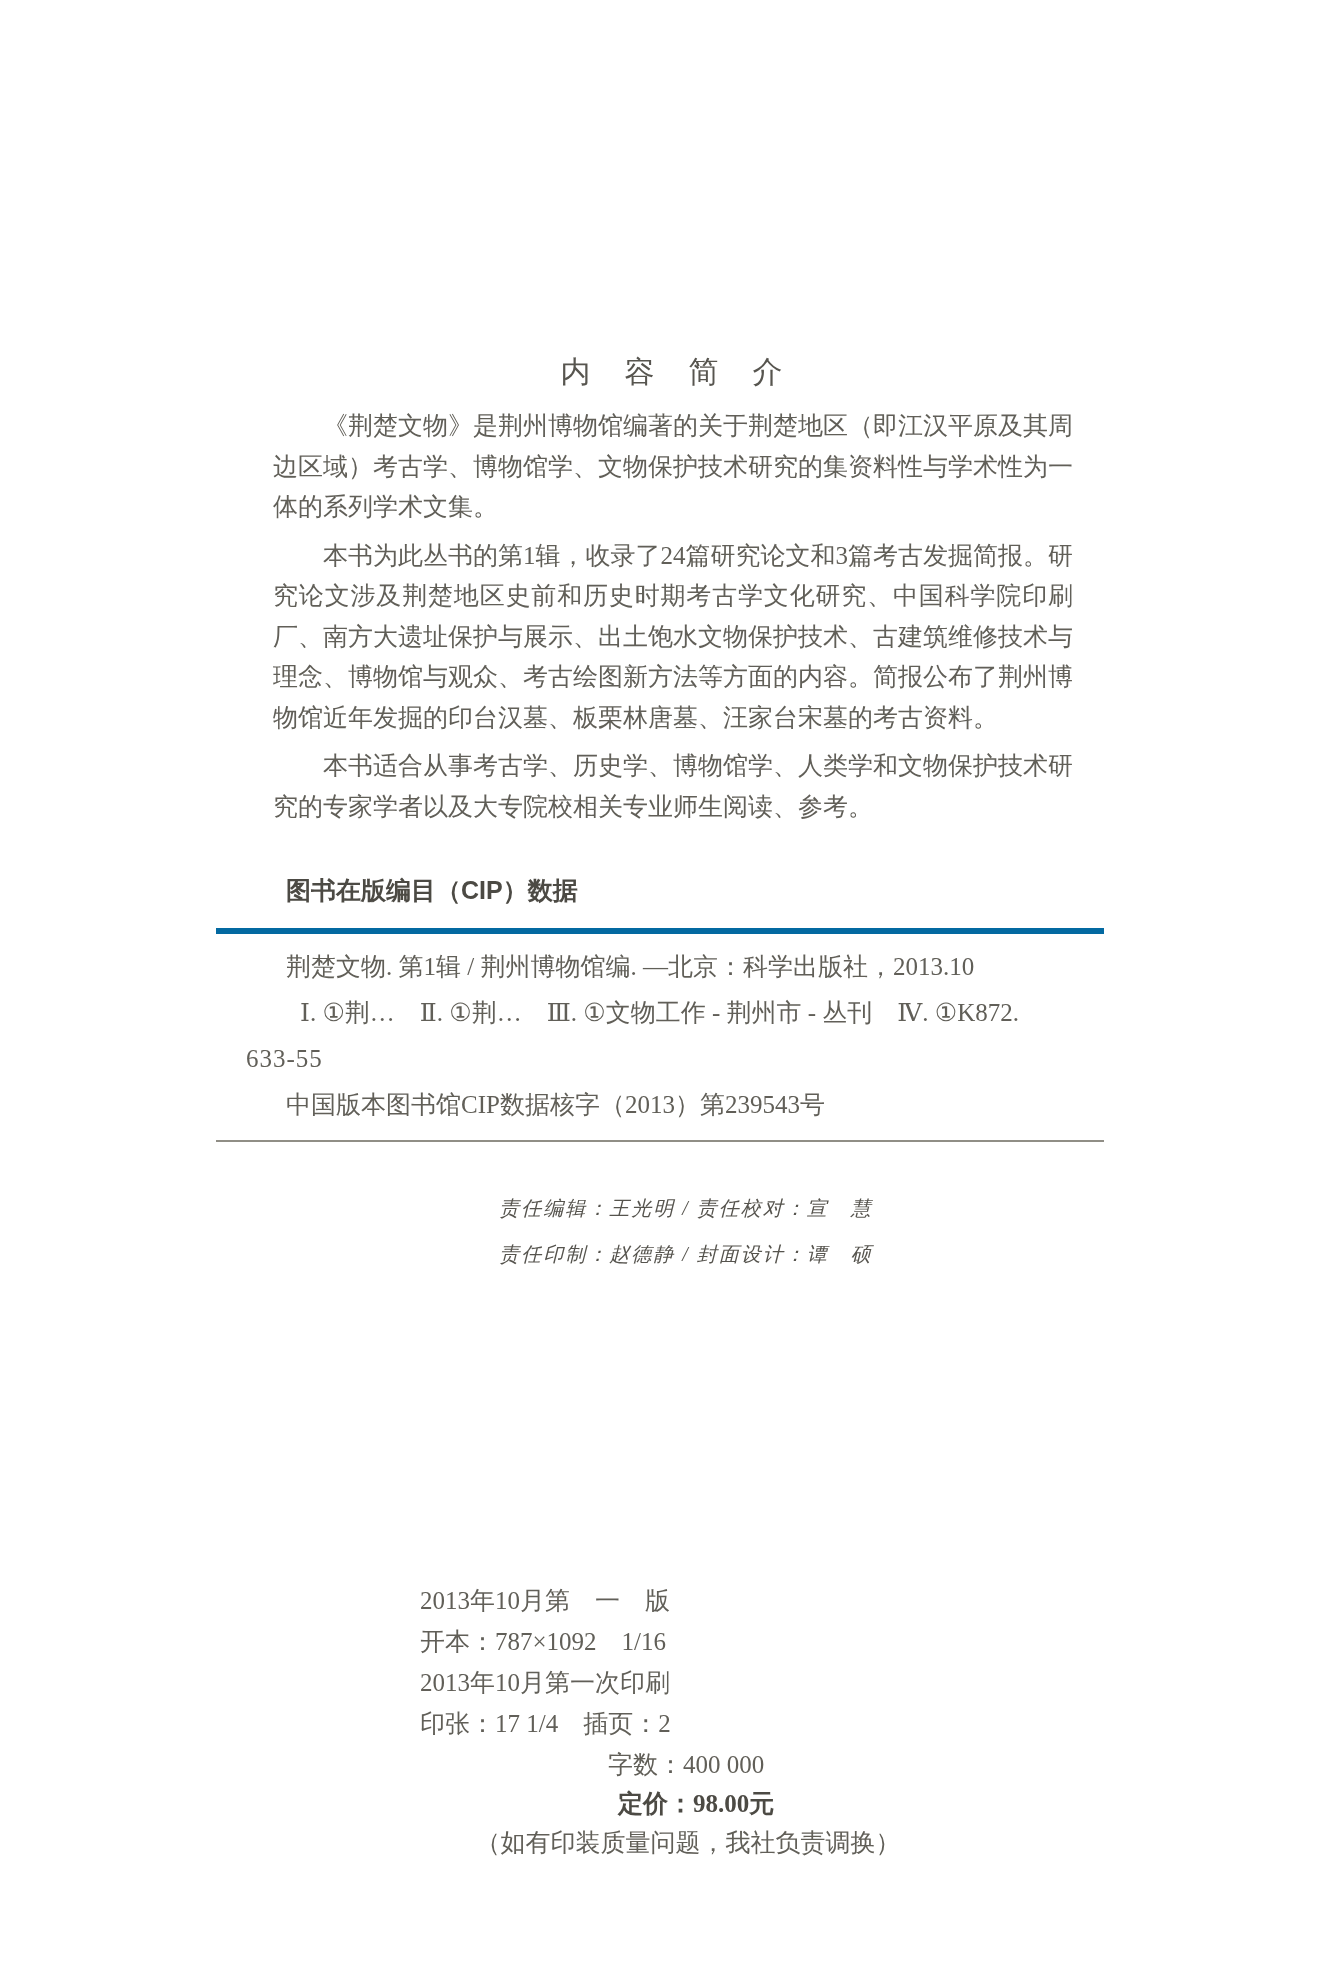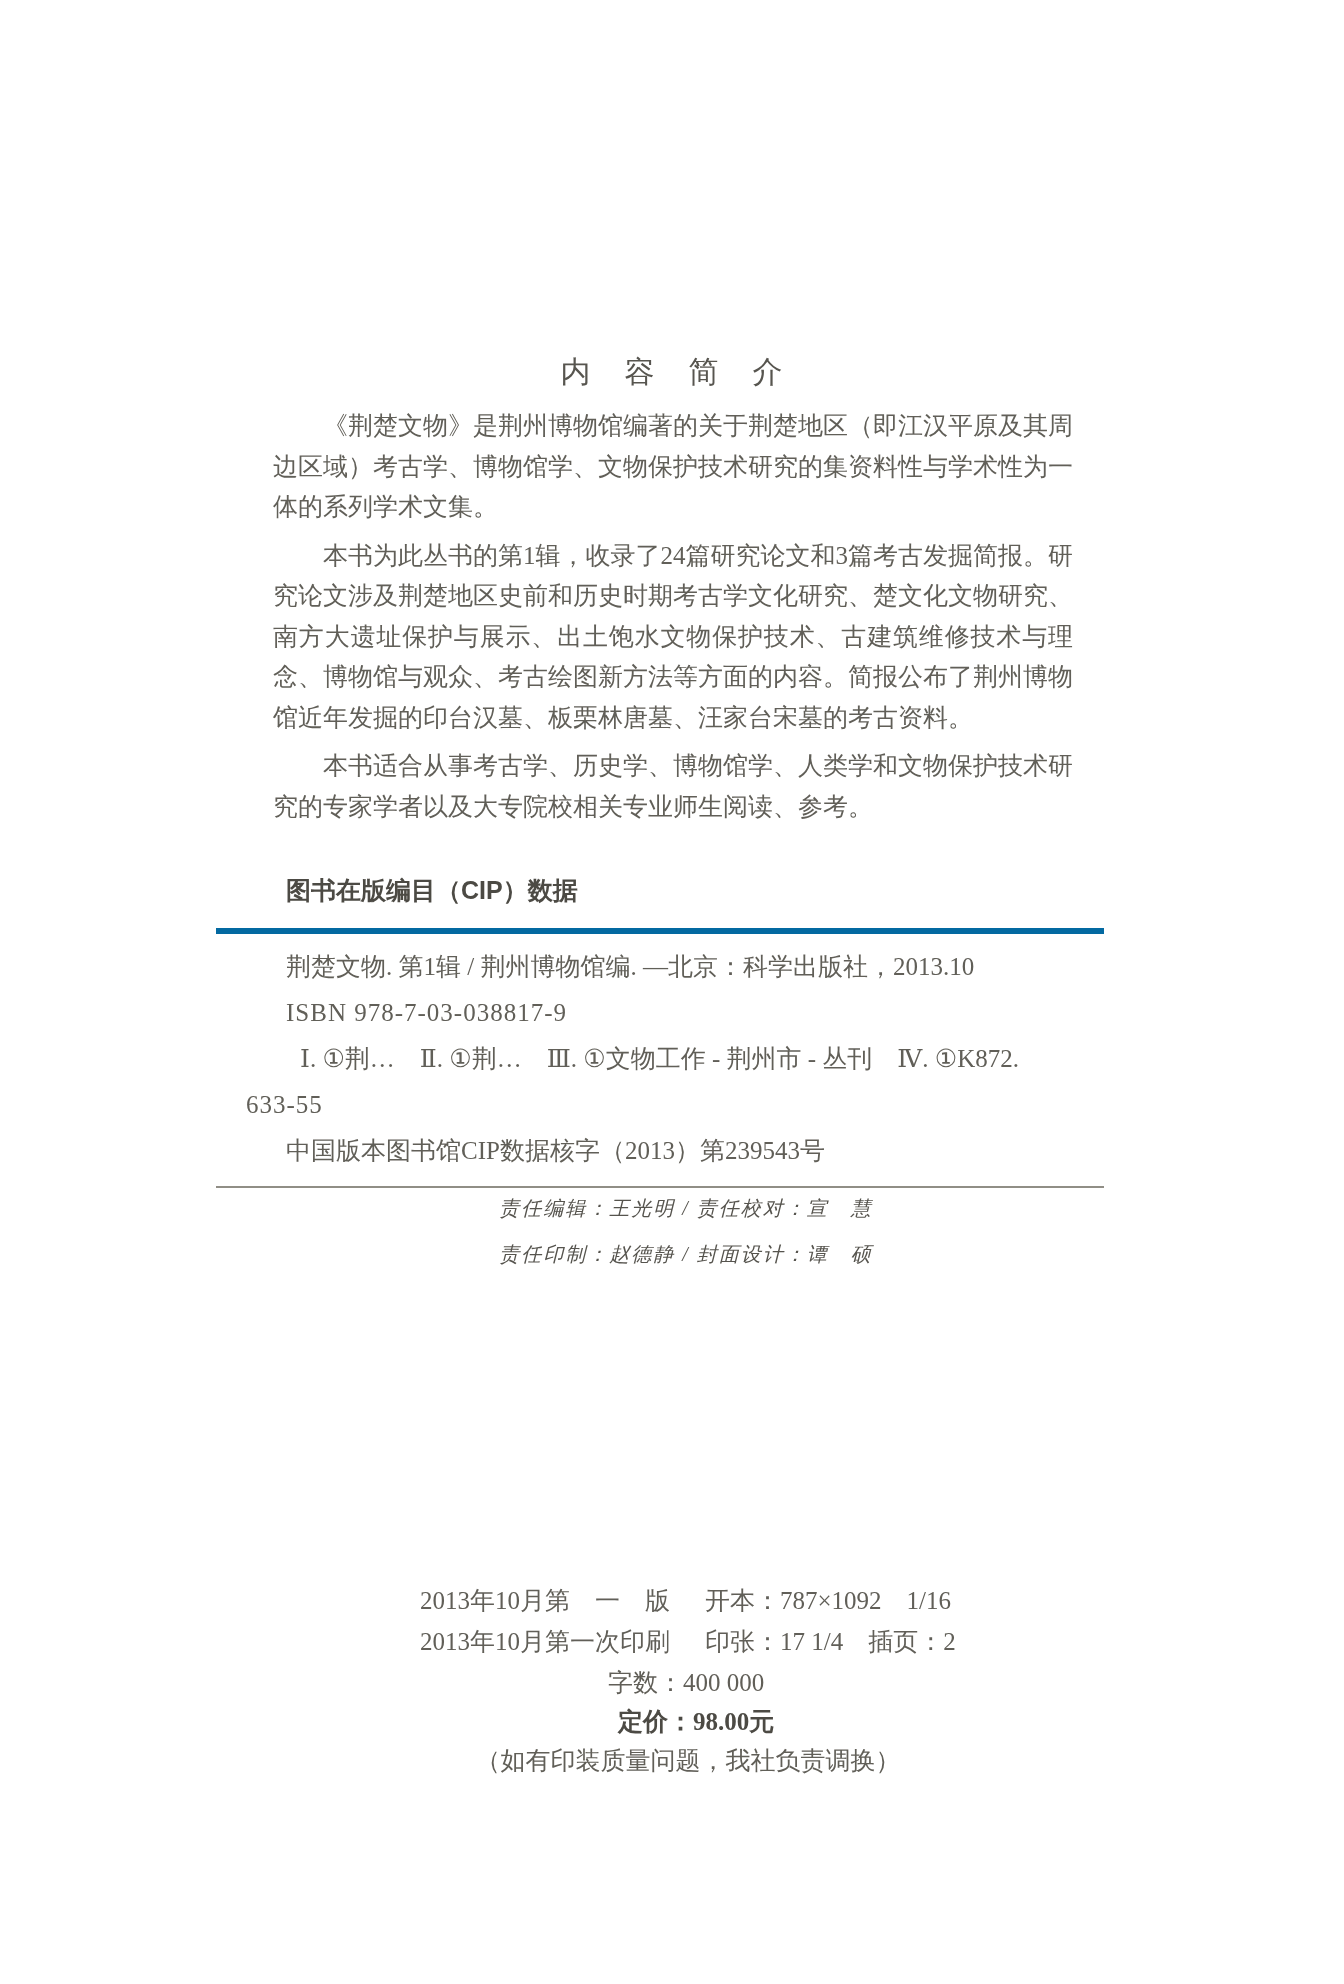--- a/index.html
+++ b/index.html
@@ -75,45 +75,44 @@
     letter-spacing:4px;color:#3e3c37;
   }
   .pub-dist{line-height:34px;margin-bottom:2px !important;}
   .pub-star{line-height:30px;font-size:22px;color:#6a6861;}
   
   .edition{
     position:absolute;left:0;top:1580px;width:1344px;
     font-size:25px;
   }
   .ed-rows{margin-left:420px;}
-  .ed-row{display:flex;line-height:41px;}
+  .ed-row{display:flex;line-height:41px;flex-direction:column;}
   .ed-left{width:285px;flex:none;}
   .ed-right{flex:none;}
   .ed-wordcount{margin:0;line-height:41px;text-align:center;transform:translateX(14px);}
   .ed-price{margin:0;line-height:38px;text-align:center;font-weight:bold;color:#4c4a44;transform:translateX(24px);}
   .ed-note{margin:0;line-height:40px;text-align:center;transform:translateX(16px);}
 </style>
 </head>
 <body>
 
 <div class="page">
 
   <h1 class="intro-title">内　容　简　介</h1>
 
   <div class="intro">
     <p>《荆楚文物》是荆州博物馆编著的关于荆楚地区（即江汉平原及其周边区域）考古学、博物馆学、文物保护技术研究的集资料性与学术性为一体的系列学术文集。</p>
-    <p>本书为此丛书的第1辑，收录了24篇研究论文和3篇考古发掘简报。研究论文涉及荆楚地区史前和历史时期考古学文化研究、楚文化文物研究、南方大遗址保护与展示、出土饱水文物保护技术、古建筑维修技术与理念、博物馆与观众、考古绘图新方法等方面的内容。简报公布了荆州博物馆近年发掘的印台汉墓、板栗林唐墓、汪家台宋墓的考古资料。</p>
+    <p>本书为此丛书的第1辑，收录了24篇研究论文和3篇考古发掘简报。研究论文涉及荆楚地区史前和历史时期考古学文化研究、中国科学院印刷厂、南方大遗址保护与展示、出土饱水文物保护技术、古建筑维修技术与理念、博物馆与观众、考古绘图新方法等方面的内容。简报公布了荆州博物馆近年发掘的印台汉墓、板栗林唐墓、汪家台宋墓的考古资料。</p>
     <p>本书适合从事考古学、历史学、博物馆学、人类学和文物保护技术研究的专家学者以及大专院校相关专业师生阅读、参考。</p>
   </div>
 
   <div class="cip">
     <div class="cip-heading">图书在版编目（CIP）数据</div>
     <div class="cip-body">
       <p class="cip-record">荆楚文物. 第1辑 / 荆州博物馆编. —北京：科学出版社，2013.10</p>
-      <p class="cip-isbn">ISBN 978-7-03-038817-9</p>
       <p class="cip-class">Ⅰ. ①荆…　Ⅱ. ①荆…　Ⅲ. ①文物工作 - 荆州市 - 丛刊　Ⅳ. ①K872.</p>
       <p class="cip-class-cont">633-55</p>
       <p class="cip-reg">中国版本图书馆CIP数据核字（2013）第239543号</p>
     </div>
   </div>
 
   <div class="staff">
     <p>责任编辑：王光明 / 责任校对：宣　慧</p>
     <p>责任印制：赵德静 / 封面设计：谭　硕</p>
   </div>

